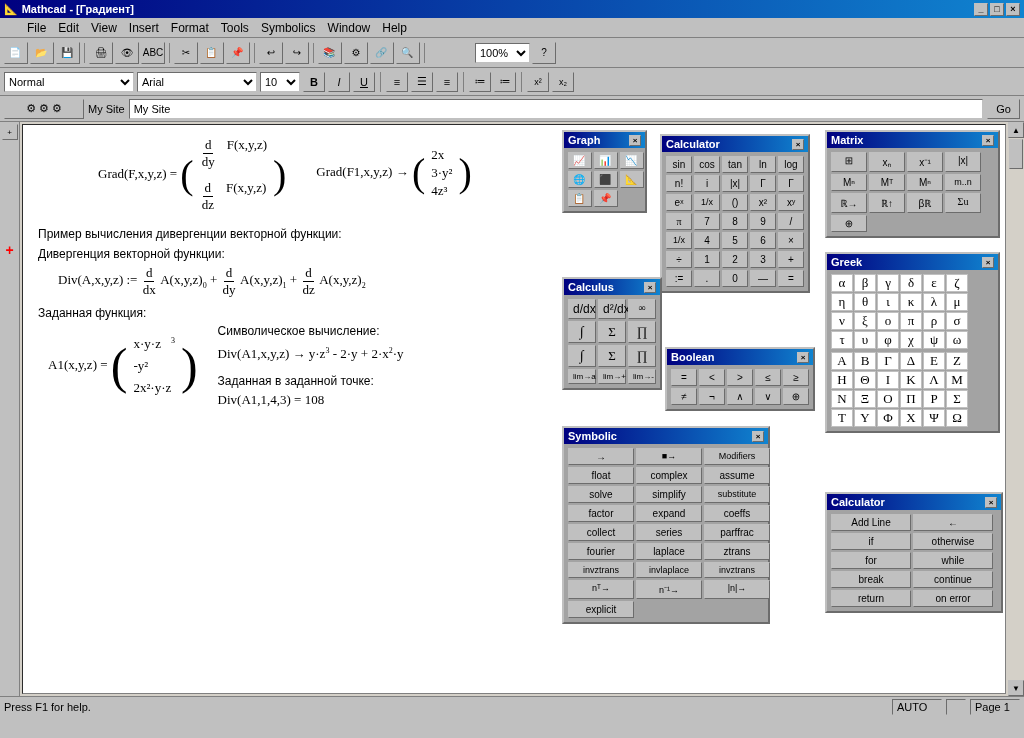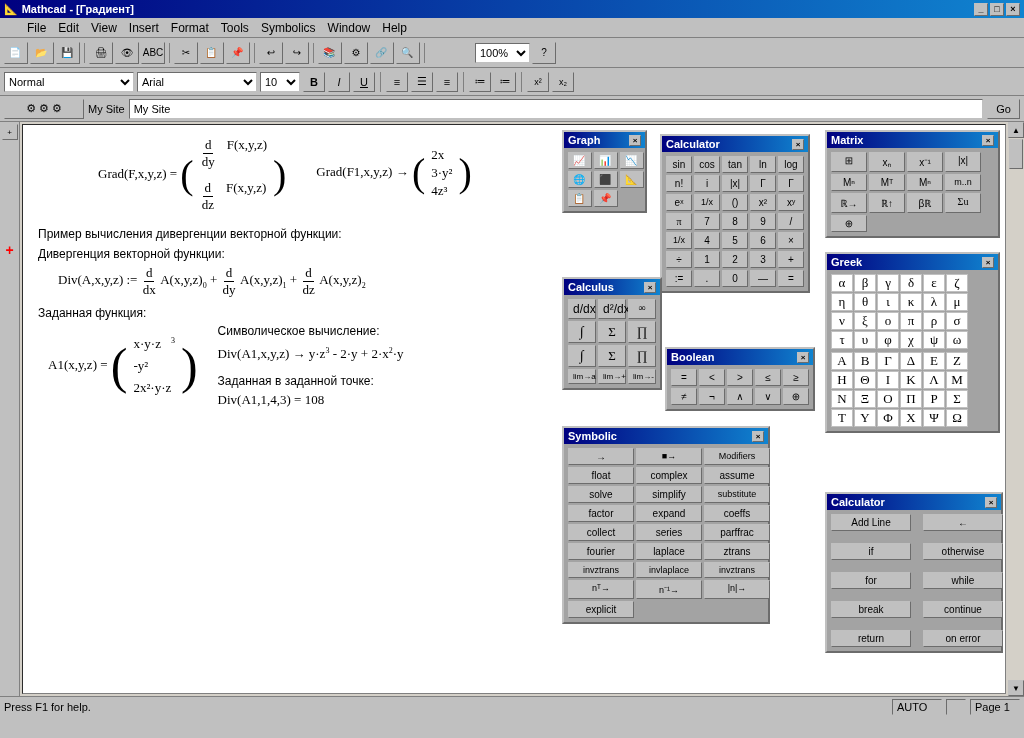--- a/index.html
+++ b/index.html
@@ -648,21 +648,21 @@
       </div>
     </div>
   </div>
 
   <div class="panel" style="left:825px;top:370px;width:178px;">
     <div class="panel-title">
       <span>Calculator</span>
       <span class="panel-close">×</span>
     </div>
     <div class="panel-content">
-      <div style="display:grid;grid-template-columns:repeat(2,80px);gap:12px;font-size:11px;">
+      <div style="display:grid;grid-template-columns:repeat(2,80px);gap:2px;font-size:11px;">
         <div class="panel-btn">Add Line</div>
         <div class="panel-btn">←</div>
         <div class="panel-btn">if</div>
         <div class="panel-btn">otherwise</div>
         <div class="panel-btn">for</div>
         <div class="panel-btn">while</div>
         <div class="panel-btn">break</div>
         <div class="panel-btn">continue</div>
         <div class="panel-btn">return</div>
         <div class="panel-btn">on error</div>

